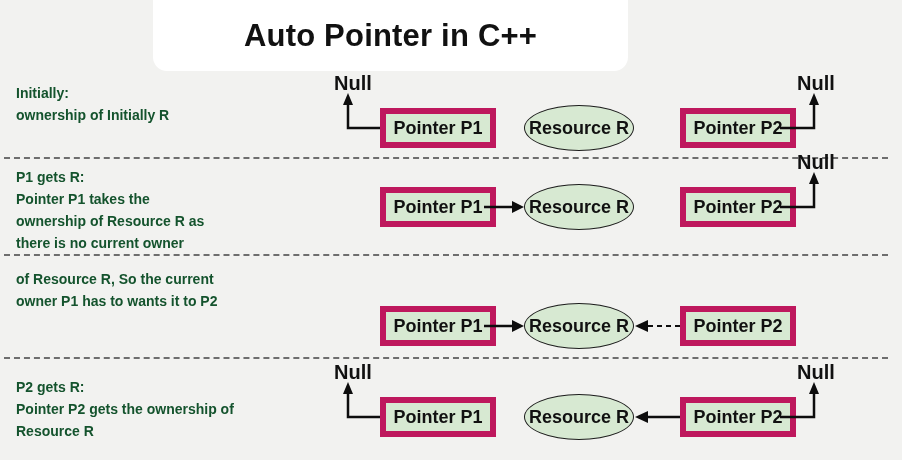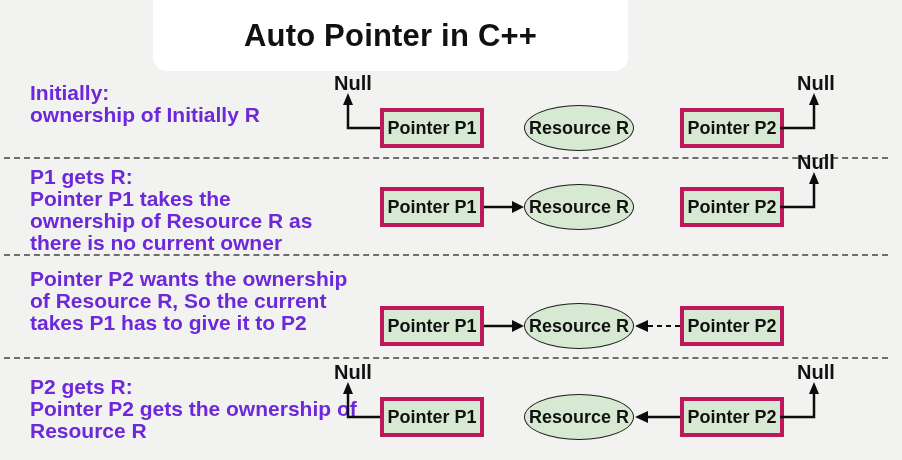--- a/index.html
+++ b/index.html
@@ -22,27 +22,27 @@
   }
   .title-text{
     font-size:31px;font-weight:bold;color:#111111;
     letter-spacing:0.2px;
   }
   .divider{
     position:absolute;left:4px;width:884px;height:0;
     border-top:2px dashed #6e6e6e;
   }
   .caption{
-    position:absolute;left:30px;
-    font-size:21px;font-weight:bold;color:#6d28d9;
+    position:absolute;left:16px;
+    font-size:14px;font-weight:bold;color:#14532d;
     line-height:22px;white-space:nowrap;
   }
   .pbox{
-    position:absolute;width:104px;height:40px;
-    background:#d7e9d2;border:4px solid #be185d;
+    position:absolute;width:116px;height:40px;
+    background:#d7e9d2;border:6px solid #be185d;
     box-sizing:border-box;
     display:flex;align-items:center;justify-content:center;
     font-size:18px;font-weight:bold;color:#111111;
   }
   .ellipse{
     position:absolute;width:110px;height:46px;
     background:#d7e9d2;border:1.5px solid #1d1d1d;
     border-radius:50%;
     box-sizing:border-box;
     display:flex;align-items:center;justify-content:center;
@@ -112,23 +112,22 @@
   <div class="pbox" style="left:680px;top:187px">
     <span>Pointer P2</span>
   </div>
   <svg class="conn" style="left:780px;top:171px" width="44" height="40">
     <path d="M0 36 H34 V12" fill="none" stroke="#0d0d0d" stroke-width="2.5"></path>
     <polygon points="34,1 29,13 39,13" fill="#0d0d0d"></polygon>
   </svg>
   <div class="null-label" style="left:797px;top:151px">Null</div>
 
   <div class="caption" style="top:268px">
-    <div>Pointer P2 wants the ownership</div>
     <div>of Resource R, So the current</div>
-    <div>takes P1 has to give it to P2</div>
+    <div>owner P1 has to wants it to P2</div>
   </div>
 
   <div class="pbox" style="left:380px;top:306px">
     <span>Pointer P1</span>
   </div>
   <svg class="conn" style="left:484px;top:316px" width="40" height="20">
     <line x1="0" y1="10" x2="29" y2="10" stroke="#0d0d0d" stroke-width="2.5"></line>
     <polygon points="40,10 28,4 28,16" fill="#0d0d0d"></polygon>
   </svg>
   <div class="ellipse" style="left:524px;top:303px">

